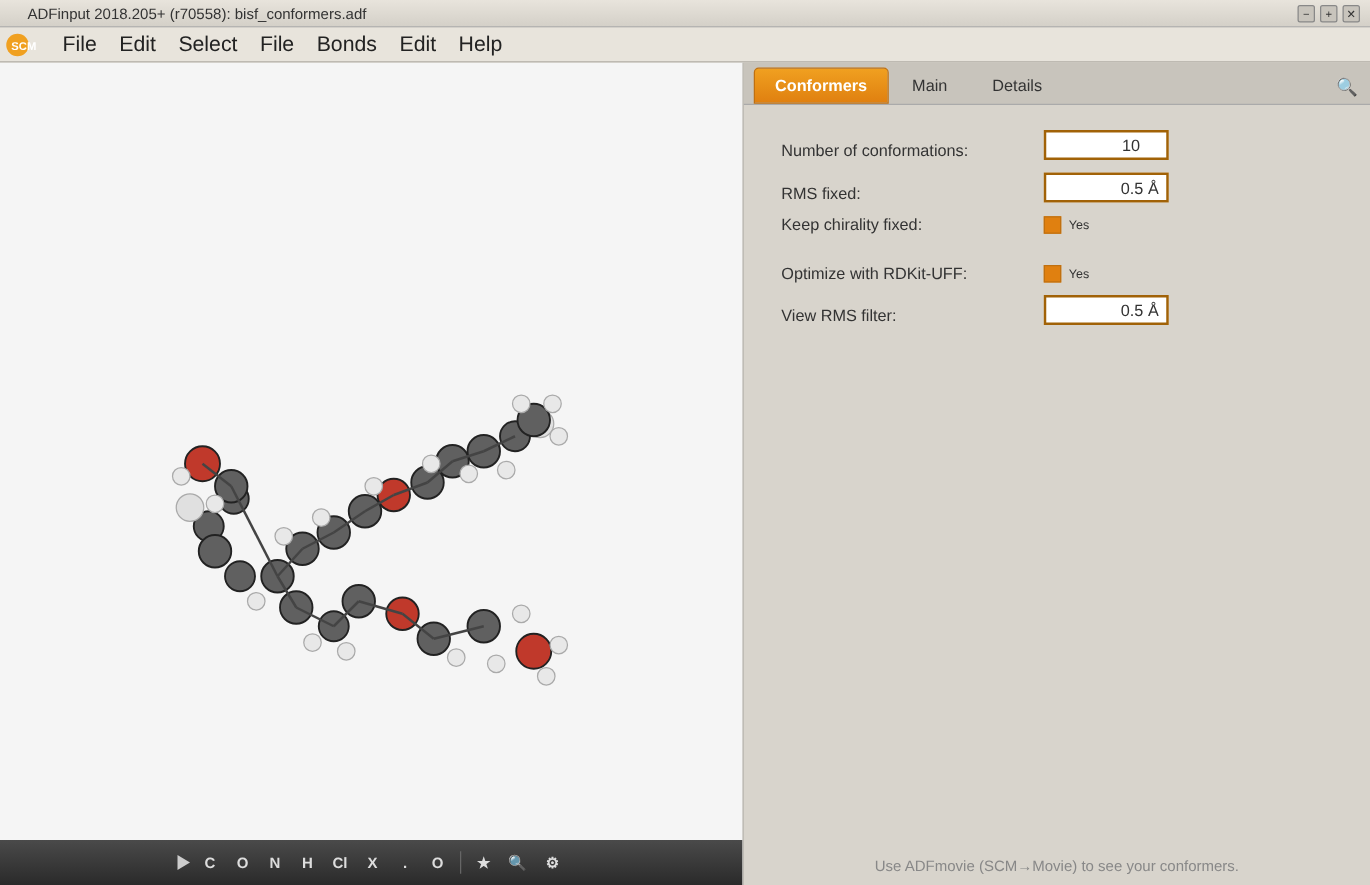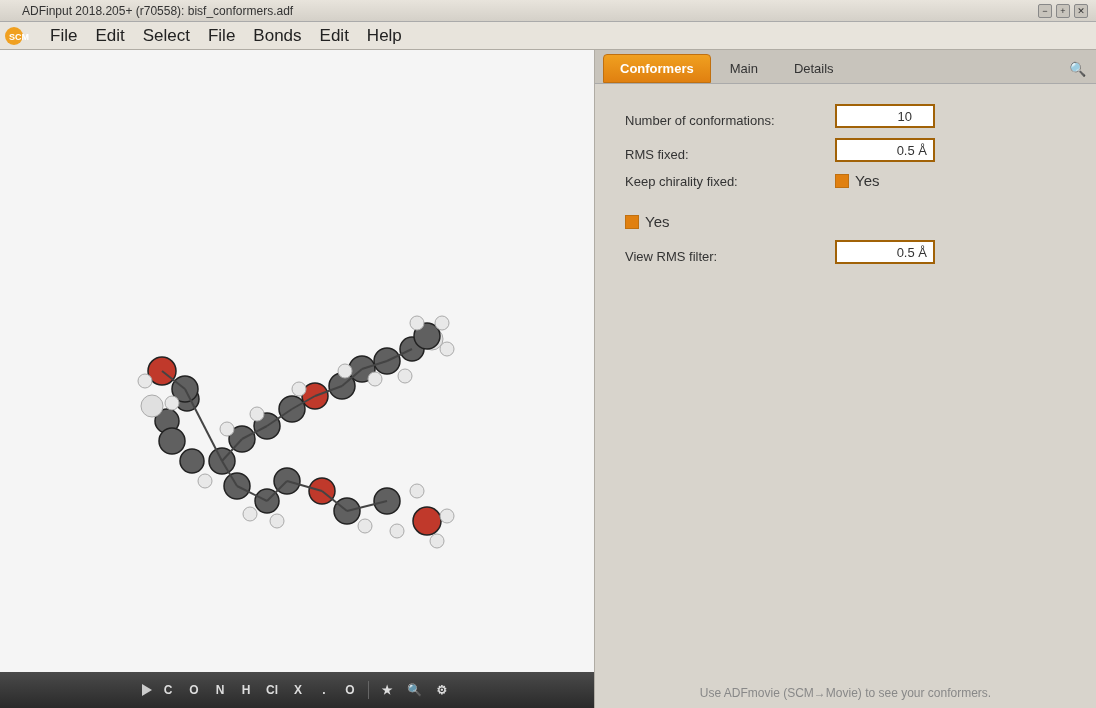--- a/index.html
+++ b/index.html
@@ -222,21 +222,21 @@
       gap: 6px;
     }
     .checkbox-icon {
       width: 14px;
       height: 14px;
       background: #e08010;
       border: 1px solid #c07010;
       display: inline-block;
     }
     .checkbox-label {
-      font-size: 15px;
+      font-size: 10px;
       color: #333;
     }
 
     .section-divider {
       height: 14px;
     }
 
     .footer-text {
       position: absolute;
       bottom: 8px;
@@ -408,20 +408,21 @@
         <span class="form-label">Keep chirality fixed:</span>
         <div class="checkbox-group">
           <span class="checkbox-icon"></span>
           <span class="checkbox-label">Yes</span>
         </div>
       </div>
 
       <div class="section-divider"></div>
 
       <div class="form-group">
+        <span class="form-label">Optimize with RDKit-UFF:</span>
         <div class="checkbox-group">
           <span class="checkbox-icon"></span>
           <span class="checkbox-label">Yes</span>
         </div>
       </div>
 
       <div class="form-group">
         <span class="form-label">View RMS filter:</span>
         <input class="form-input" type="text" value="0.5 Å" style="">
       </div>

